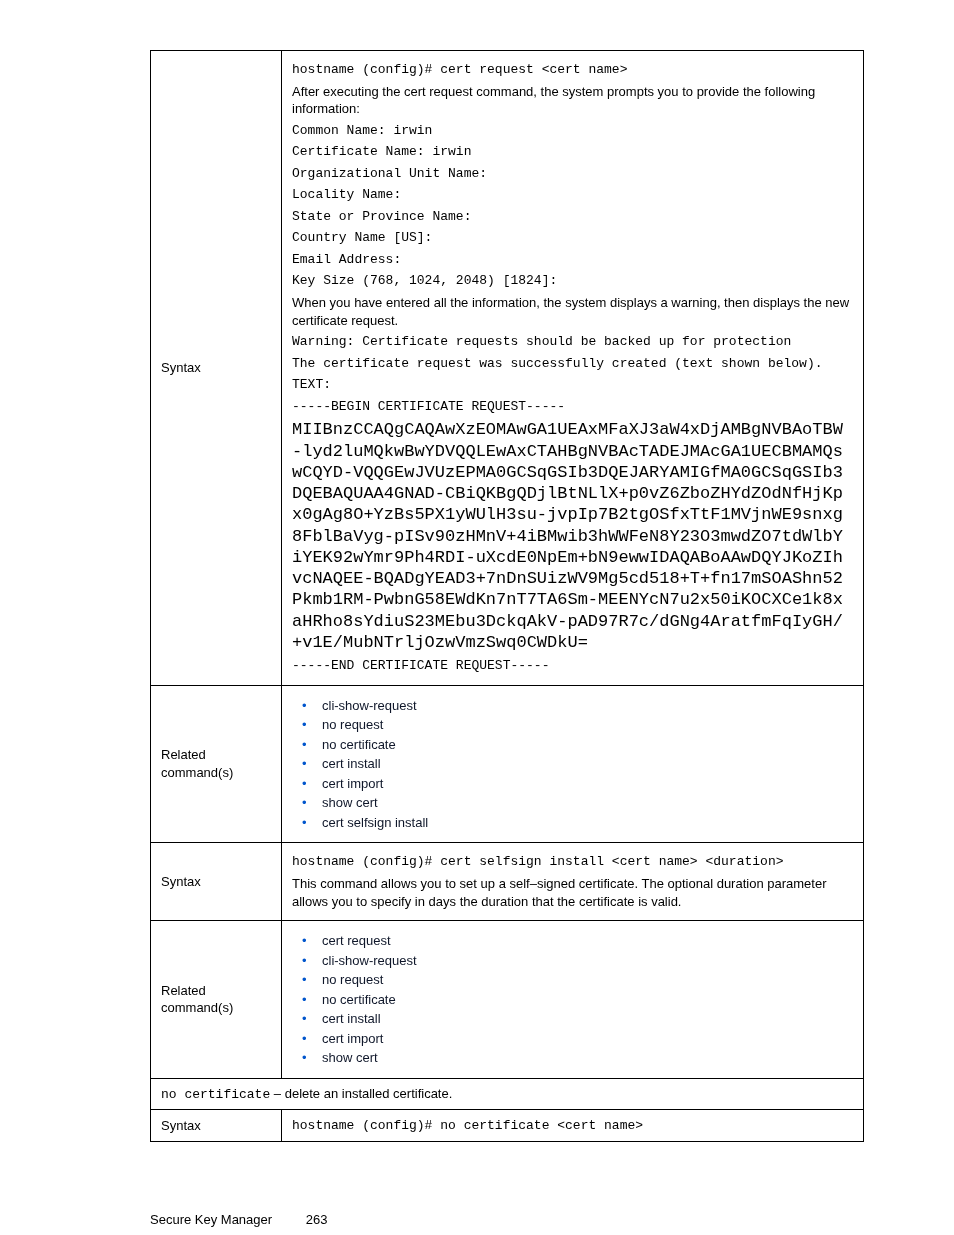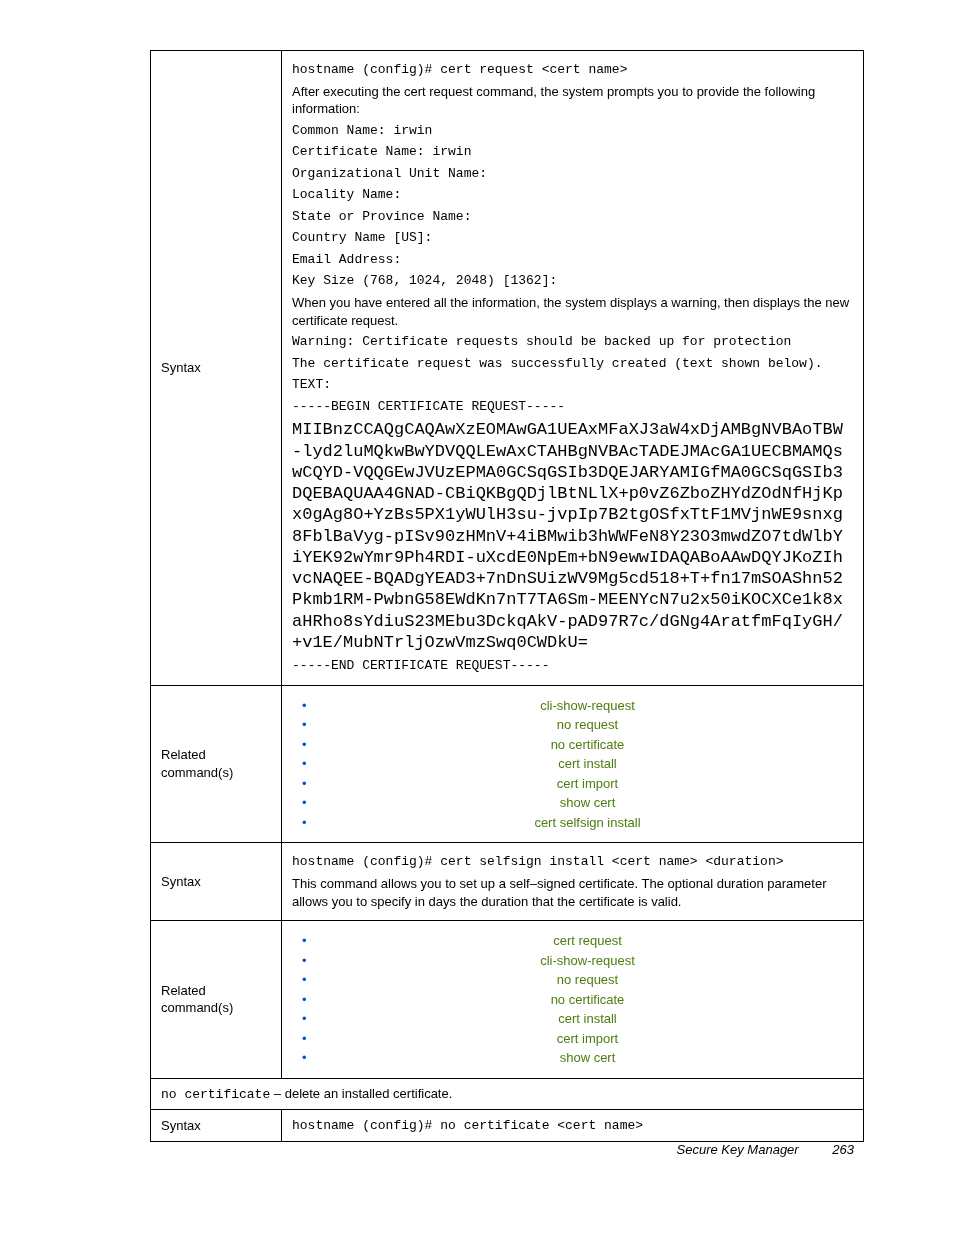--- a/index.html
+++ b/index.html
@@ -43,38 +43,36 @@
     word-break: break-all;
   }
   ul.rel {
     margin: 4px 0;
     padding-left: 22px;
     list-style: none;
   }
   ul.rel li {
     position: relative;
     padding: 1px 0 1px 8px;
-    color: #4d7c0f;
+    color: #0f172a;
     font-family: Arial, Helvetica, sans-serif;
-    text-align: center;
   }
   ul.rel li::before {
     content: "•";
     position: absolute;
     left: -12px;
     color: #0055cc;
   }
   .section-head {
     padding: 6px 10px;
   }
   .footer {
-    text-align: right;
+    margin-top: 70px;
     font-size: 13px;
     padding-right: 10px;
-    font-style: italic;
   }
   .footer .pg {
     display: inline-block;
     margin-left: 30px;
   }
   .block p { margin: 4px 0; }
 </style>
 </head>
 <body>
 
@@ -88,21 +86,21 @@
     <div class="block">
       <p class="mono">hostname (config)# cert request &lt;cert name&gt;</p>
       <p>After executing the cert request command, the system prompts you to provide the following information:</p>
       <p class="mono">Common Name:  irwin</p>
       <p class="mono">Certificate Name:  irwin</p>
       <p class="mono">Organizational Unit Name:</p>
       <p class="mono">Locality Name:</p>
       <p class="mono">State or Province Name:</p>
       <p class="mono">Country Name [US]:</p>
       <p class="mono">Email Address:</p>
-      <p class="mono">Key Size (768, 1024, 2048) [1362]:</p>
+      <p class="mono">Key Size (768, 1024, 2048) [1824]:</p>
       <p>When you have entered all the information, the system displays a warning, then displays the new certificate request.</p>
       <p class="mono">Warning:  Certificate requests should be backed up for protection</p>
       <p class="mono">The certificate request was successfully created (text shown below).</p>
       <p class="mono">TEXT:</p>
       <p class="mono">-----BEGIN CERTIFICATE REQUEST-----</p>
       <div class="certblock">MIIBnzCCAQgCAQAwXzEOMAwGA1UEAxMFaXJ3aW4xDjAMBgNVBAoTBW-lyd2luMQkwBwYDVQQLEwAxCTAHBgNVBAcTADEJMAcGA1UECBMAMQswCQYD-VQQGEwJVUzEPMA0GCSqGSIb3DQEJARYAMIGfMA0GCSqGSIb3DQEBAQUAA4GNAD-CBiQKBgQDjlBtNLlX+p0vZ6ZboZHYdZOdNfHjKpx0gAg8O+YzBs5PX1yWUlH3su-jvpIp7B2tgOSfxTtF1MVjnWE9snxg8FblBaVyg-pISv90zHMnV+4iBMwib3hWWFeN8Y23O3mwdZO7tdWlbYiYEK92wYmr9Ph4RDI-uXcdE0NpEm+bN9ewwIDAQABoAAwDQYJKoZIhvcNAQEE-BQADgYEAD3+7nDnSUizWV9Mg5cd518+T+fn17mSOAShn52Pkmb1RM-PwbnG58EWdKn7nT7TA6Sm-MEENYcN7u2x50iKOCXCe1k8xaHRho8sYdiuS23MEbu3DckqAkV-pAD97R7c/dGNg4AratfmFqIyGH/+v1E/MubNTrljOzwVmzSwq0CWDkU=</div>
       <p class="mono">-----END CERTIFICATE REQUEST-----</p>
     </div>
   </td>
 </tr>

